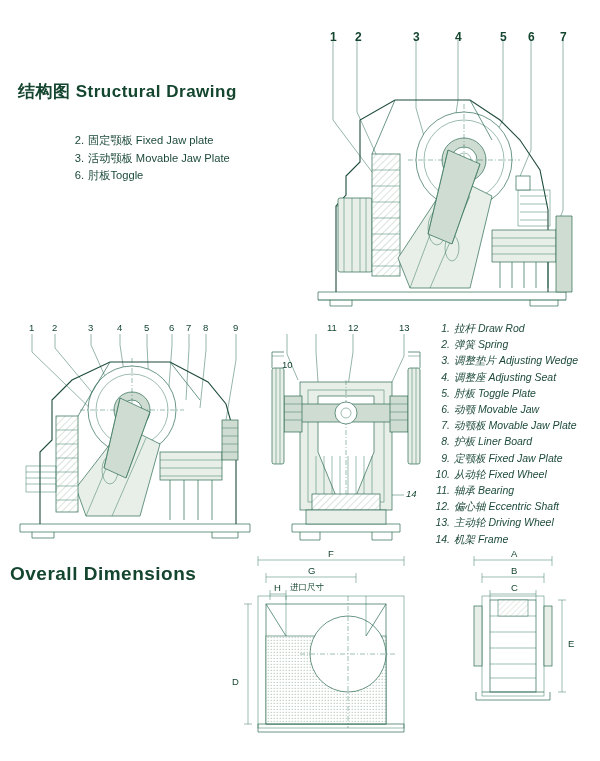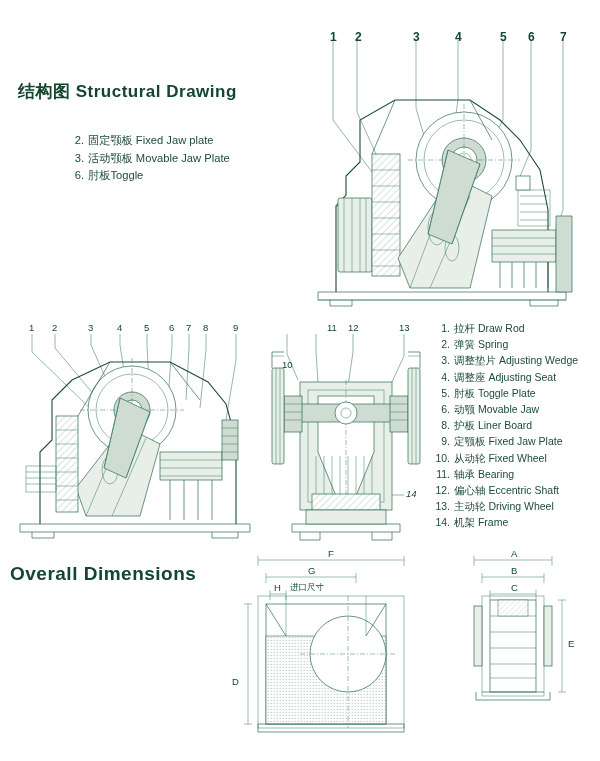--- a/index.html
+++ b/index.html
@@ -35,21 +35,21 @@
 
   
   .legend {
     position: absolute;
     font-size: 11.2px;
     line-height: 17.5px;
     color: #1d4a3c;
     white-space: nowrap;
   }
   #legend-top { left: 68px; top: 132px; }
-  #legend-bottom { left: 432px; top: 320px; font-size: 10.5px; line-height: 16.2px; }
+  #legend-bottom { left: 432px; top: 320px; font-size: 10.5px; line-height: 16.2px; font-style: italic; }
   .legend .row { display: block; }
   .legend .num { display: inline-block; width: 16px; text-align: right; }
   #legend-bottom .num { width: 18px; }
   .legend .txt { padding-left: 4px; }
 
   
   .callout {
     position: absolute;
     font-size: 12px;
     font-weight: bold;
@@ -293,20 +293,21 @@
     <span class="row"><span class="num">6.</span><span class="txt">肘板Toggle</span></span>
   </div>
 
   <div class="legend" id="legend-bottom">
     <span class="row"><span class="num">1.</span><span class="txt">拉杆 Draw Rod</span></span>
     <span class="row"><span class="num">2.</span><span class="txt">弹簧 Spring</span></span>
     <span class="row"><span class="num">3.</span><span class="txt">调整垫片 Adjusting Wedge</span></span>
     <span class="row"><span class="num">4.</span><span class="txt">调整座 Adjusting Seat</span></span>
     <span class="row"><span class="num">5.</span><span class="txt">肘板  Toggle Plate</span></span>
     <span class="row"><span class="num">6.</span><span class="txt">动颚 Movable Jaw</span></span>
+    <span class="row"><span class="num">7.</span><span class="txt">动颚板 Movable Jaw Plate</span></span>
     <span class="row"><span class="num">8.</span><span class="txt">护板 Liner Board</span></span>
     <span class="row"><span class="num">9.</span><span class="txt">定颚板 Fixed Jaw Plate</span></span>
     <span class="row"><span class="num">10.</span><span class="txt">从动轮 Fixed Wheel</span></span>
     <span class="row"><span class="num">11.</span><span class="txt">轴承 Bearing</span></span>
     <span class="row"><span class="num">12.</span><span class="txt">偏心轴 Eccentric Shaft</span></span>
     <span class="row"><span class="num">13.</span><span class="txt">主动轮 Driving Wheel</span></span>
     <span class="row"><span class="num">14.</span><span class="txt">机架 Frame</span></span>
   </div>
 
   <div class="callout" style="left:330px; top:30px;">1</div>

